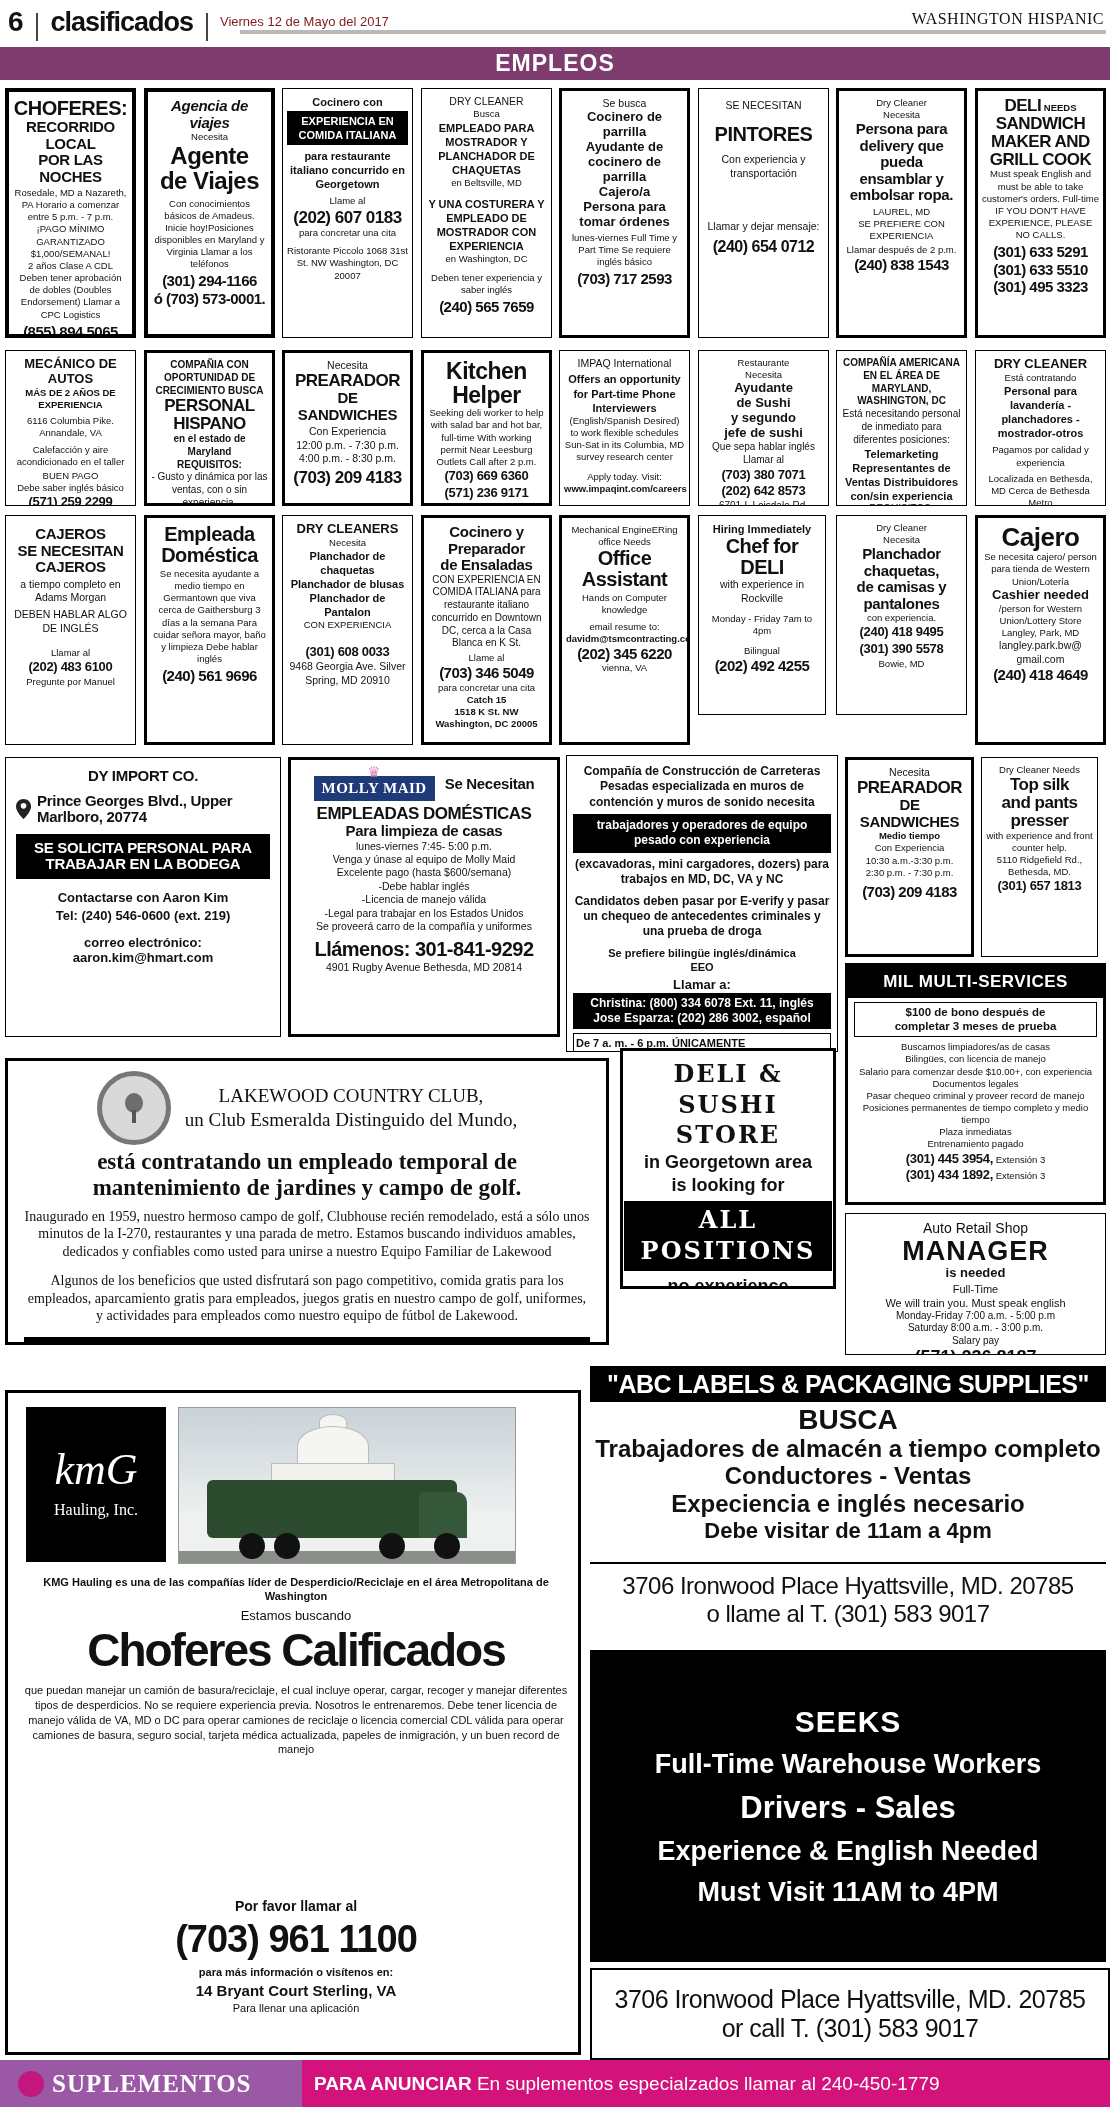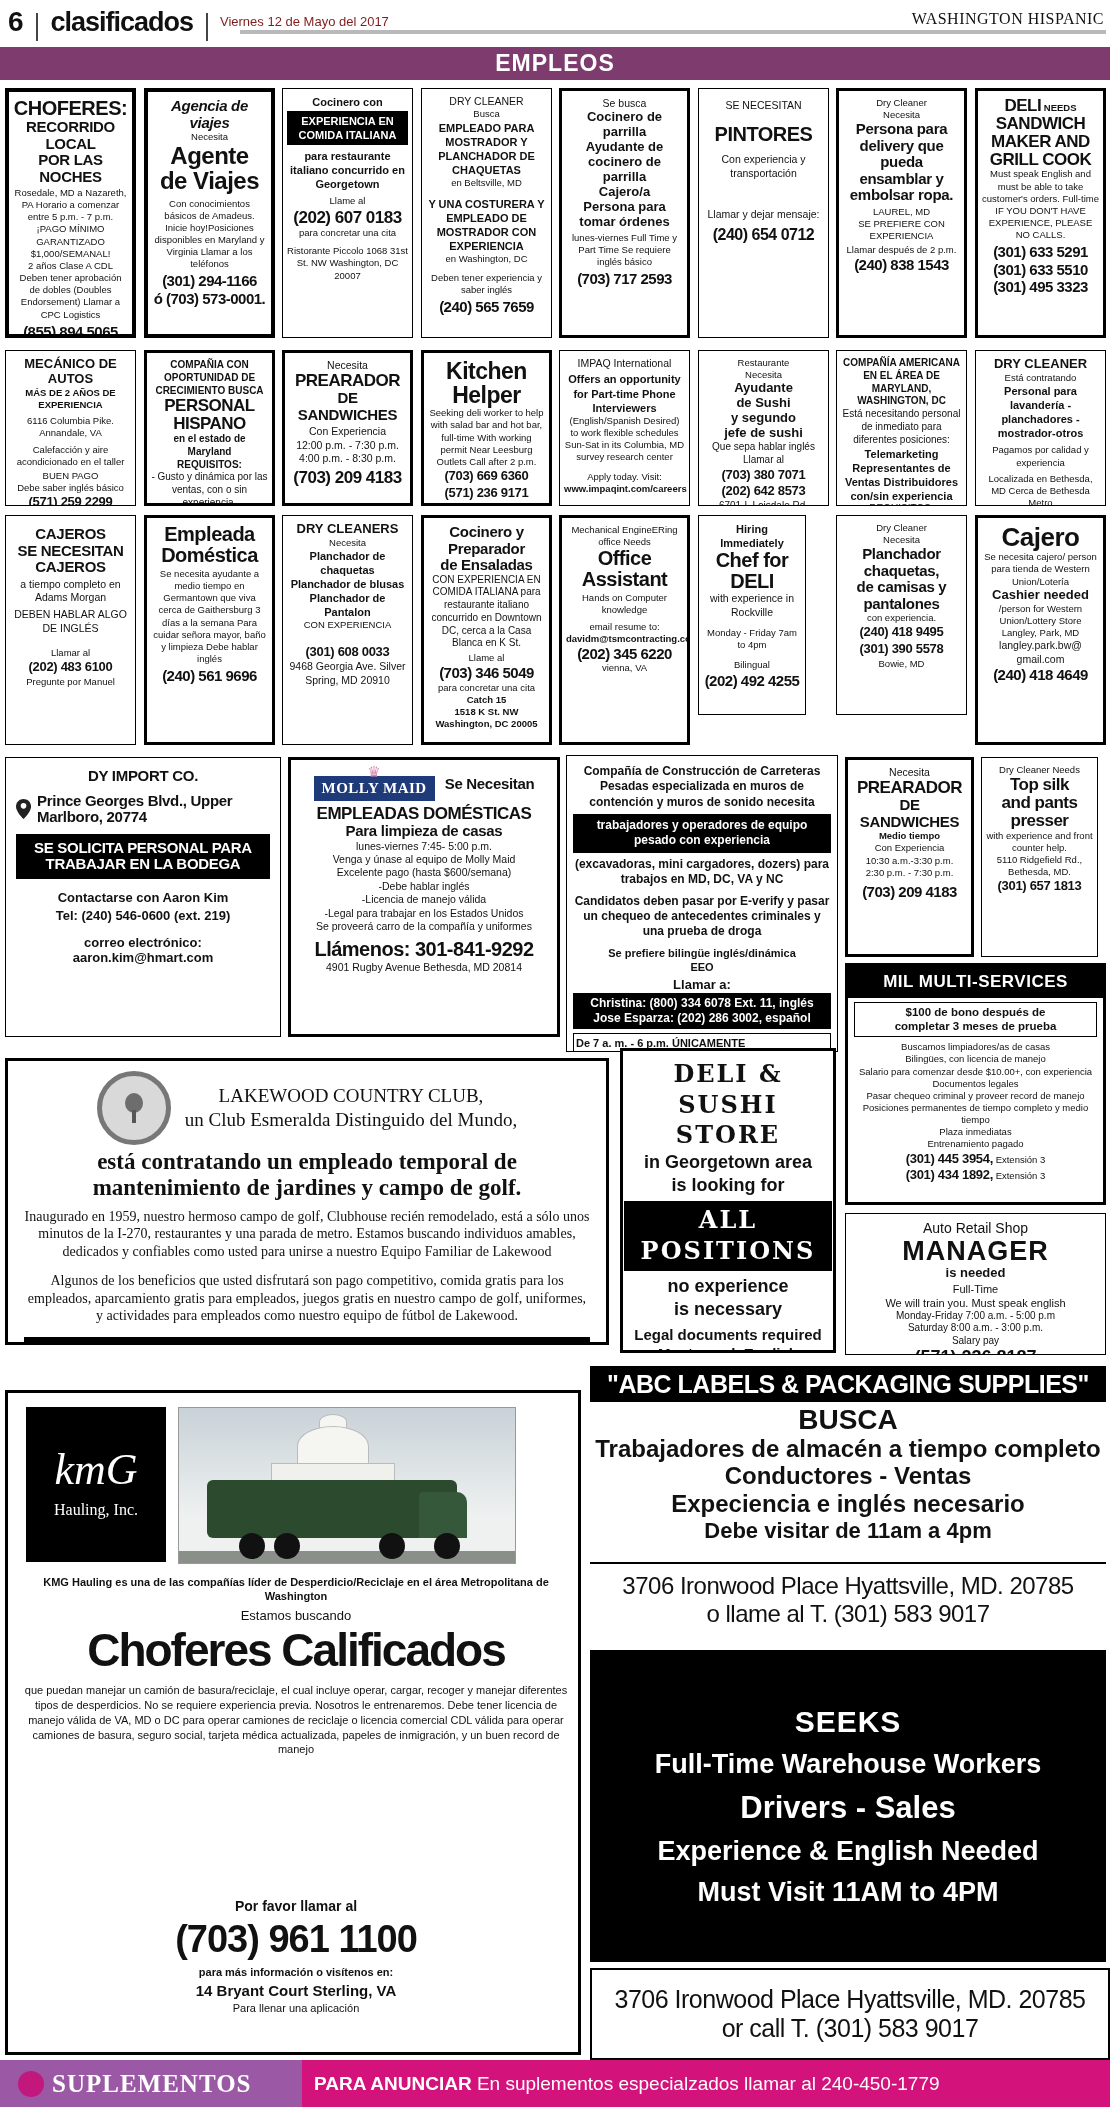--- a/index.html
+++ b/index.html
@@ -124,21 +124,21 @@
     <div class="h13">Cajero/a</div>
     <div class="h13">Persona para tomar órdenes</div>
     <div class="t9 g2">lunes-viernes Full Time y Part Time Se requiere inglés básico</div>
     <div class="ph g2">(703) 717 2593</div>
   </div>
 
   <div class="ad" style="left:698px;top:88px;width:131px;height:250px">
     <div class="t10 g4">SE NECESITAN</div>
     <div class="h20 g12">PINTORES</div>
     <div class="t10 g8">Con experiencia y transportación</div>
-    <div class="t10" style="margin-top:28px">Llamar y dejar mensaje:</div>
+    <div class="t10" style="margin-top:40px">Llamar y dejar mensaje:</div>
     <div class="ph g4" style="font-size:16px">(240) 654 0712</div>
   </div>
 
   <div class="ad bd3" style="left:836px;top:88px;width:131px;height:250px">
     <div class="t9">Dry Cleaner</div>
     <div class="t9">Necesita</div>
     <div class="h15">Persona para delivery que pueda ensamblar y embolsar ropa.</div>
     <div class="t9 g2">LAUREL, MD</div>
     <div class="t9">SE PREFIERE CON EXPERIENCIA</div>
     <div class="t9 g2">Llamar después de 2 p.m.</div>
@@ -283,21 +283,21 @@
     <div class="t9">Mechanical EngineERing office Needs</div>
     <div class="h20">Office</div>
     <div class="h20">Assistant</div>
     <div class="t9 g2">Hands on Computer knowledge</div>
     <div class="t9 g4">email resume to:</div>
     <div class="t9 b">davidm@tsmcontracting.com</div>
     <div class="ph">(202) 345 6220</div>
     <div class="t9">vienna, VA</div>
   </div>
 
-  <div class="ad" style="left:698px;top:515px;width:108px;height:200px">
+  <div class="ad" style="left:698px;top:515px;width:128px;height:200px">
     <div class="t11">Hiring Immediately</div>
     <div class="h20">Chef for</div>
     <div class="h20">DELI</div>
     <div class="t10">with experience in Rockville</div>
     <div class="t9 g8" style="font-weight:normal">Monday - Friday 7am to 4pm</div>
     <div class="t9 g8">Bilingual</div>
     <div class="ph">(202) 492 4255</div>
   </div>
 
   <div class="ad" style="left:836px;top:515px;width:131px;height:200px">
@@ -423,21 +423,21 @@
         <div style="font-size:19px">LAKEWOOD COUNTRY CLUB,</div>
         <div style="font-size:19px">un Club Esmeralda Distinguido del Mundo,</div>
       </div>
     </div>
     <div class="b" style="font-size:23px;margin-top:4px;line-height:1.15">está contratando un empleado temporal de mantenimiento de jardines y campo de golf.</div>
     <div style="font-size:14px;margin-top:6px;line-height:1.25">Inaugurado en 1959, nuestro hermoso campo de golf, Clubhouse recién remodelado, está a sólo unos minutos de la I-270, restaurantes y una parada de metro. Estamos buscando individuos amables, dedicados y confiables como usted para unirse a nuestro Equipo Familiar de Lakewood</div>
     <div style="font-size:14px;margin-top:12px;line-height:1.25">Algunos de los beneficios que usted disfrutará son pago competitivo, comida gratis para los empleados, aparcamiento gratis para empleados, juegos gratis en nuestro campo de golf, uniformes, y actividades para empleados como nuestro equipo de fútbol de Lakewood.</div>
     <div class="inv" style="font-size:12.5px;margin-top:12px;padding:6px 10px;line-height:1.3">Si usted siente que Lakewood Country Club es ideal para usted, por favor contacte a nuestra Generalista de Recursos Humanos por teléfono al: 301-762-5430 o por correo electrónico: fina.castro@lakewoodcc.org para más información</div>
   </div>
 
-  <div class="ad bd3" style="left:620px;top:1048px;width:216px;height:305px;padding:8px 5px">
+  <div class="ad bd3" style="left:620px;top:1048px;width:216px;height:241px;padding:8px 5px">
     <div class="bigserif" style="font-size:24px">DELI &amp;</div>
     <div class="bigserif" style="font-size:24px">SUSHI STORE</div>
     <div class="b" style="font-size:18px">in Georgetown area</div>
     <div class="b" style="font-size:18px">is looking for</div>
     <div class="inv bigserif" style="font-size:24px;padding:4px 0;margin:4px -4px">
       <div>ALL</div>
       <div>POSITIONS</div>
     </div>
     <div class="b" style="font-size:18px">no experience</div>
     <div class="b" style="font-size:18px">is necessary</div>

